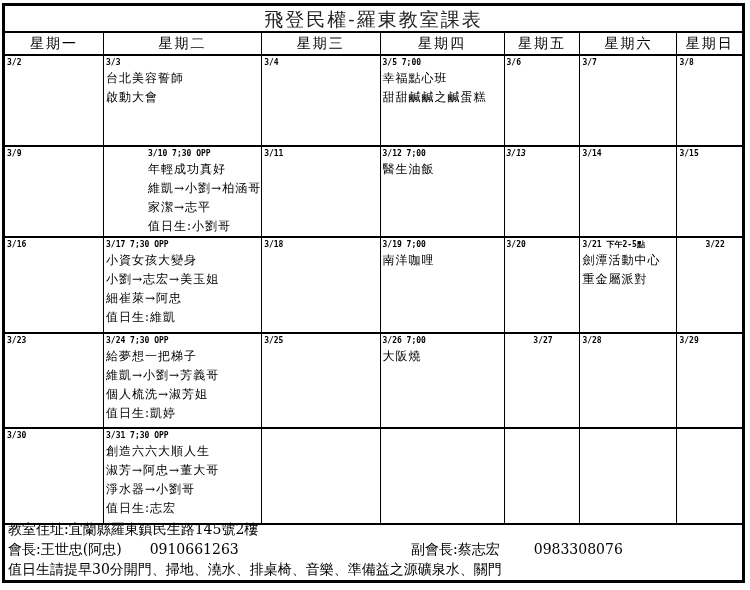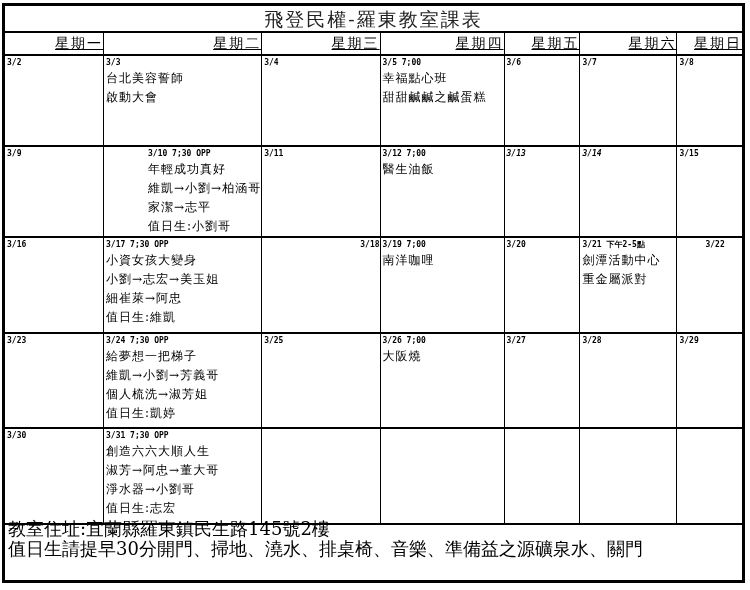--- a/index.html
+++ b/index.html
@@ -4,29 +4,29 @@
 <style>
   html, body { margin:0; padding:0; background:#ffffff; }
   body { width:750px; height:590px; position:relative; overflow:hidden;
          font-family:"DejaVu Serif", "Liberation Serif", serif; color:#000; }
   .sheet { position:absolute; left:2px; top:3px; width:743px; height:580px;
            border:3px solid #000; box-sizing:border-box; }
   .title { position:absolute; left:0; top:0; width:100%; height:27px;
            border-bottom:2px solid #000; box-sizing:border-box;
            text-align:center; font-size:19px; line-height:26px; letter-spacing:2px; color:#222; }
   table.cal { position:absolute; left:0; top:27px; border-collapse:collapse; table-layout:fixed; }
-  table.cal th { height:21px; font-weight:normal; font-size:14px; text-align:right;
-                 border-right:1px solid #000; border-bottom:2px solid #000; padding:0; letter-spacing:2px;text-decoration:underline; }
+  table.cal th { height:21px; font-weight:normal; font-size:14px; text-align:center;
+                 border-right:1px solid #000; border-bottom:2px solid #000; padding:0; letter-spacing:2px; }
   table.cal td { vertical-align:top; border-right:1px solid #000; border-bottom:2px solid #000;
                  padding:1px 0 0 2px; box-sizing:border-box; overflow:hidden; }
   table.cal tr > *:last-child { border-right:none; }
   .date { font-family:"DejaVu Sans Mono","Liberation Mono",monospace; font-size:8px; line-height:12px; font-weight:bold; }
   .line { font-size:12px; line-height:19px; letter-spacing:1px; white-space:nowrap; }
   .footer { position:absolute; left:0; bottom:0; width:100%; height:64px; padding:3px 0 0 3px; box-sizing:border-box; }
-  .frow { font-size:18px; line-height:20px; white-space:nowrap; position:relative; }
+  .frow { font-size:14px; line-height:20px; white-space:nowrap; position:relative; }
   .gap { display:inline-block; width:28px; }
   .vp { position:absolute; left:403px; top:0; }
   .vp .gap { width:34px; }
 </style>
 </head>
 <body>
 
 <div class="sheet">
   <div class="title">飛登民權-羅東教室課表</div>
 
@@ -93,39 +93,39 @@
           <td style="height: 90px;">
             <div class="date">3/11</div>
           </td>
           <td style="height: 90px;">
             <div class="date">3/12 7;00</div>
             <div class="line">醫生油飯</div>
           </td>
           <td style="height: 90px; font-style: italic;">
             <div class="date">3/13</div>
           </td>
-          <td style="height: 90px; font-style: italic;">
+          <td style="height: 90px;">
             <div class="date">3/14</div>
           </td>
           <td style="height: 90px;">
             <div class="date">3/15</div>
           </td>
         </tr>
         <tr>
           <td style="height: 96px;">
             <div class="date">3/16</div>
           </td>
           <td style="height: 96px;">
             <div class="date">3/17 7;30 OPP</div>
             <div class="line">小資女孩大變身</div>
             <div class="line">小劉→志宏→美玉姐</div>
             <div class="line">細崔萊→阿忠</div>
             <div class="line">值日生:維凱</div>
           </td>
-          <td style="height: 96px; text-align: right;">
+          <td style="height: 96px;">
             <div class="date">3/18</div>
           </td>
           <td style="height: 96px;">
             <div class="date">3/19 7;00</div>
             <div class="line">南洋咖哩</div>
           </td>
           <td style="height: 96px;">
             <div class="date">3/20</div>
           </td>
           <td style="height: 96px;">
@@ -148,21 +148,21 @@
             <div class="line">個人梳洗→淑芳姐</div>
             <div class="line">值日生:凱婷</div>
           </td>
           <td style="height: 95px;">
             <div class="date">3/25</div>
           </td>
           <td style="height: 95px;">
             <div class="date">3/26 7;00</div>
             <div class="line">大阪燒</div>
           </td>
-          <td style="height: 95px;">
+          <td style="height: 95px; text-align: center;">
             <div class="date">3/27</div>
           </td>
           <td style="height: 95px;">
             <div class="date">3/28</div>
           </td>
           <td style="height: 95px;">
             <div class="date">3/29</div>
           </td>
         </tr>
         <tr>
@@ -190,15 +190,19 @@
           </td>
           <td style="height: 96px;">
             <div class="date"></div>
           </td>
         </tr>
       </tbody>
   </table>
 
   <div class="footer">
     <div class="frow">教室住址:宜蘭縣羅東鎮民生路145號2樓</div>
+    <div class="frow">
+      <span>會長:王世忠(阿忠)</span><span class="gap"></span><span>0910661263</span>
+      <span class="vp"><span>副會長:蔡志宏</span><span class="gap"></span><span>0983308076</span></span>
+    </div>
     <div class="frow">值日生請提早30分開門、掃地、澆水、排桌椅、音樂、準備益之源礦泉水、關門</div>
   </div>
 </div>
 
 </body></html>

